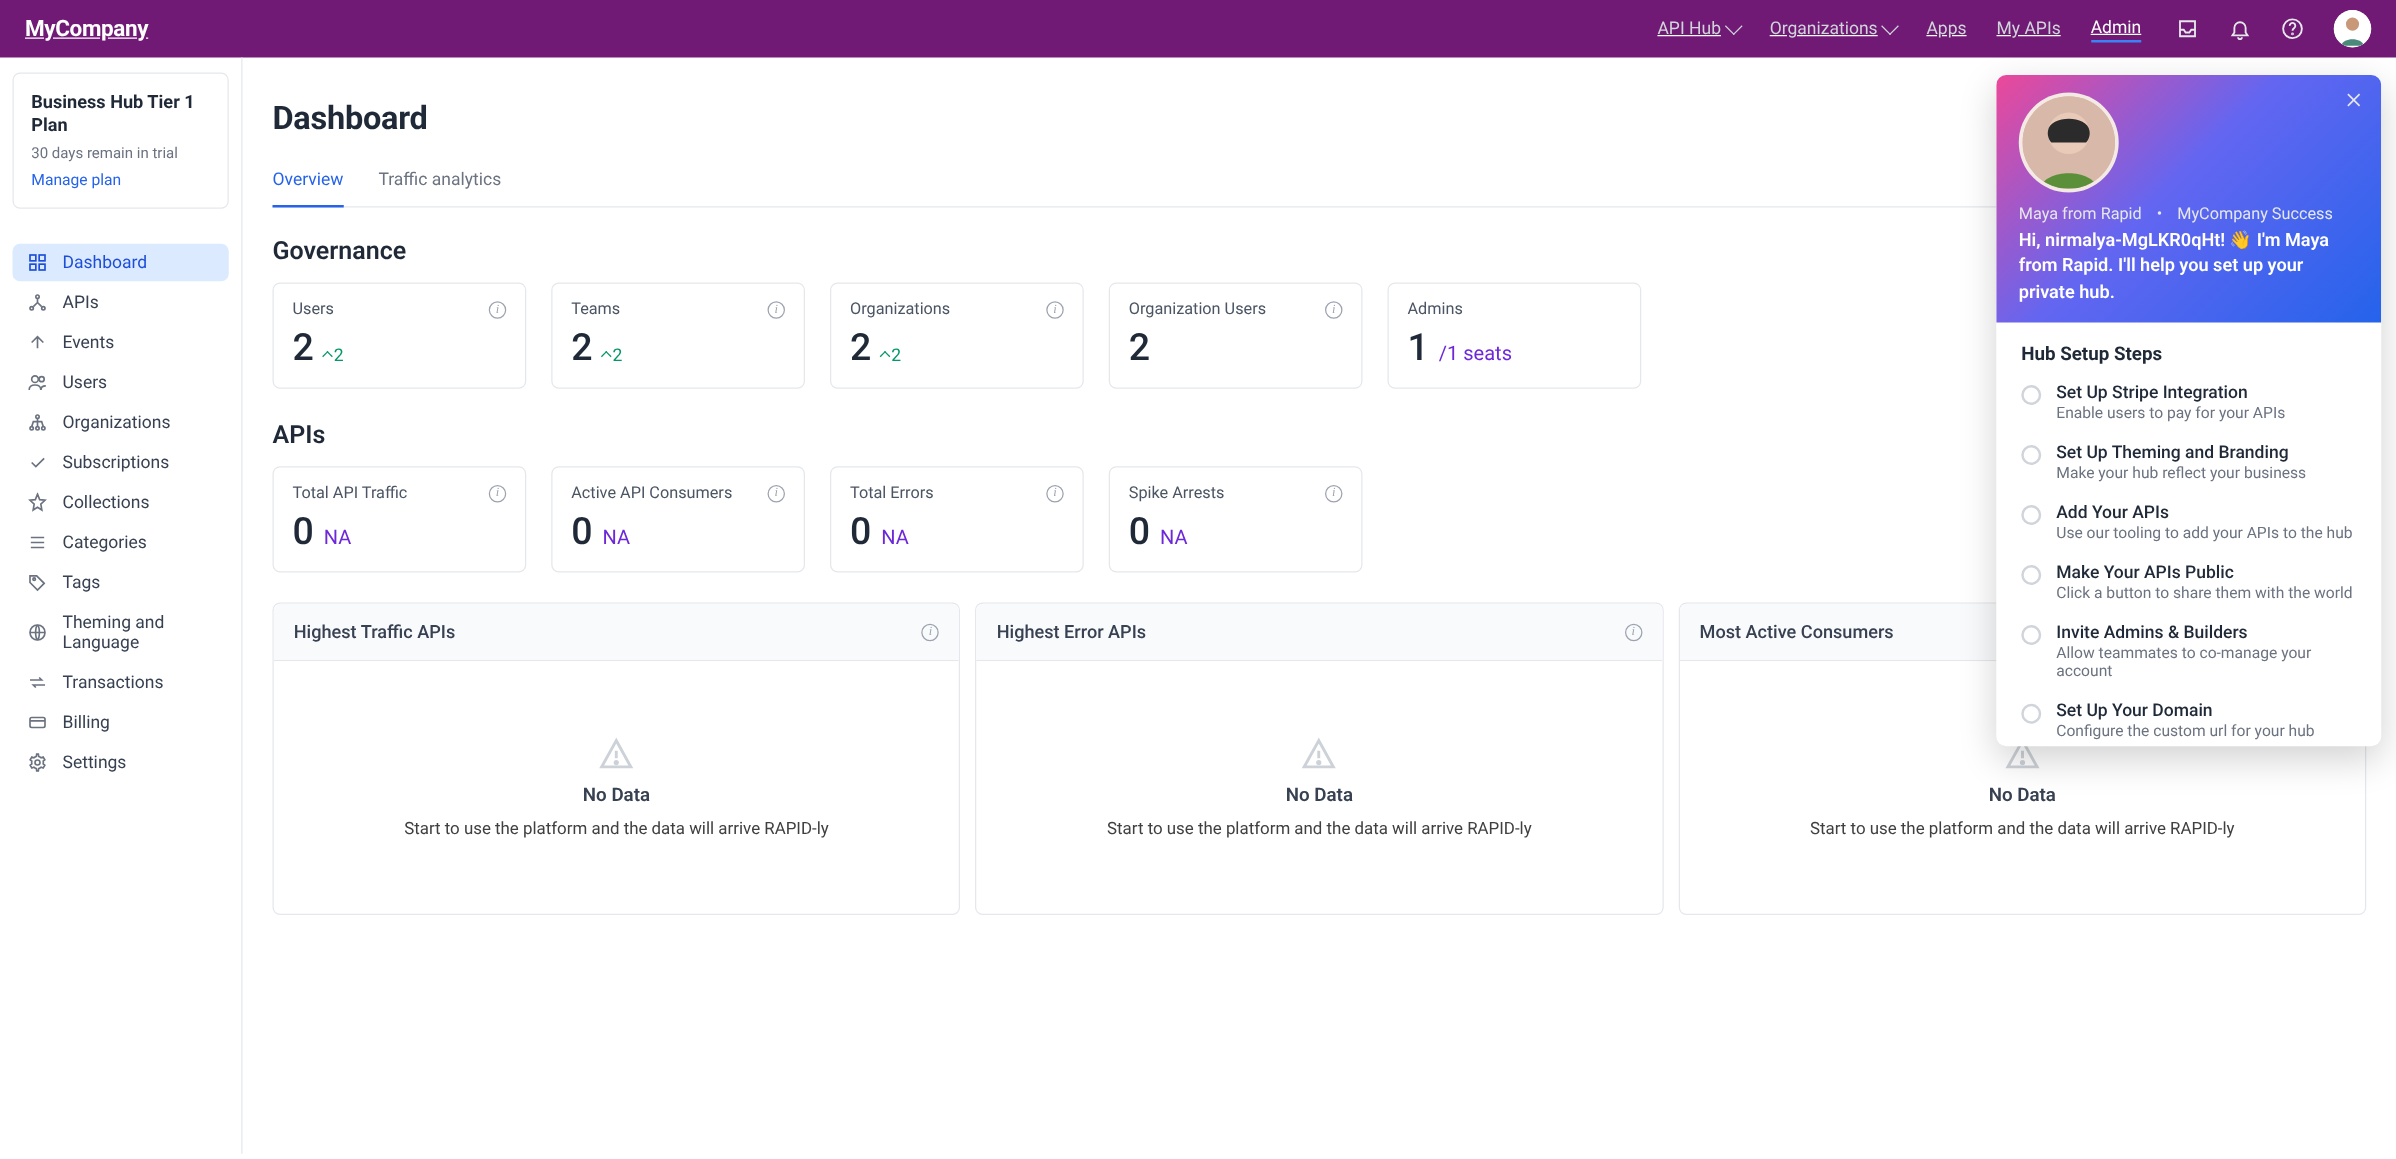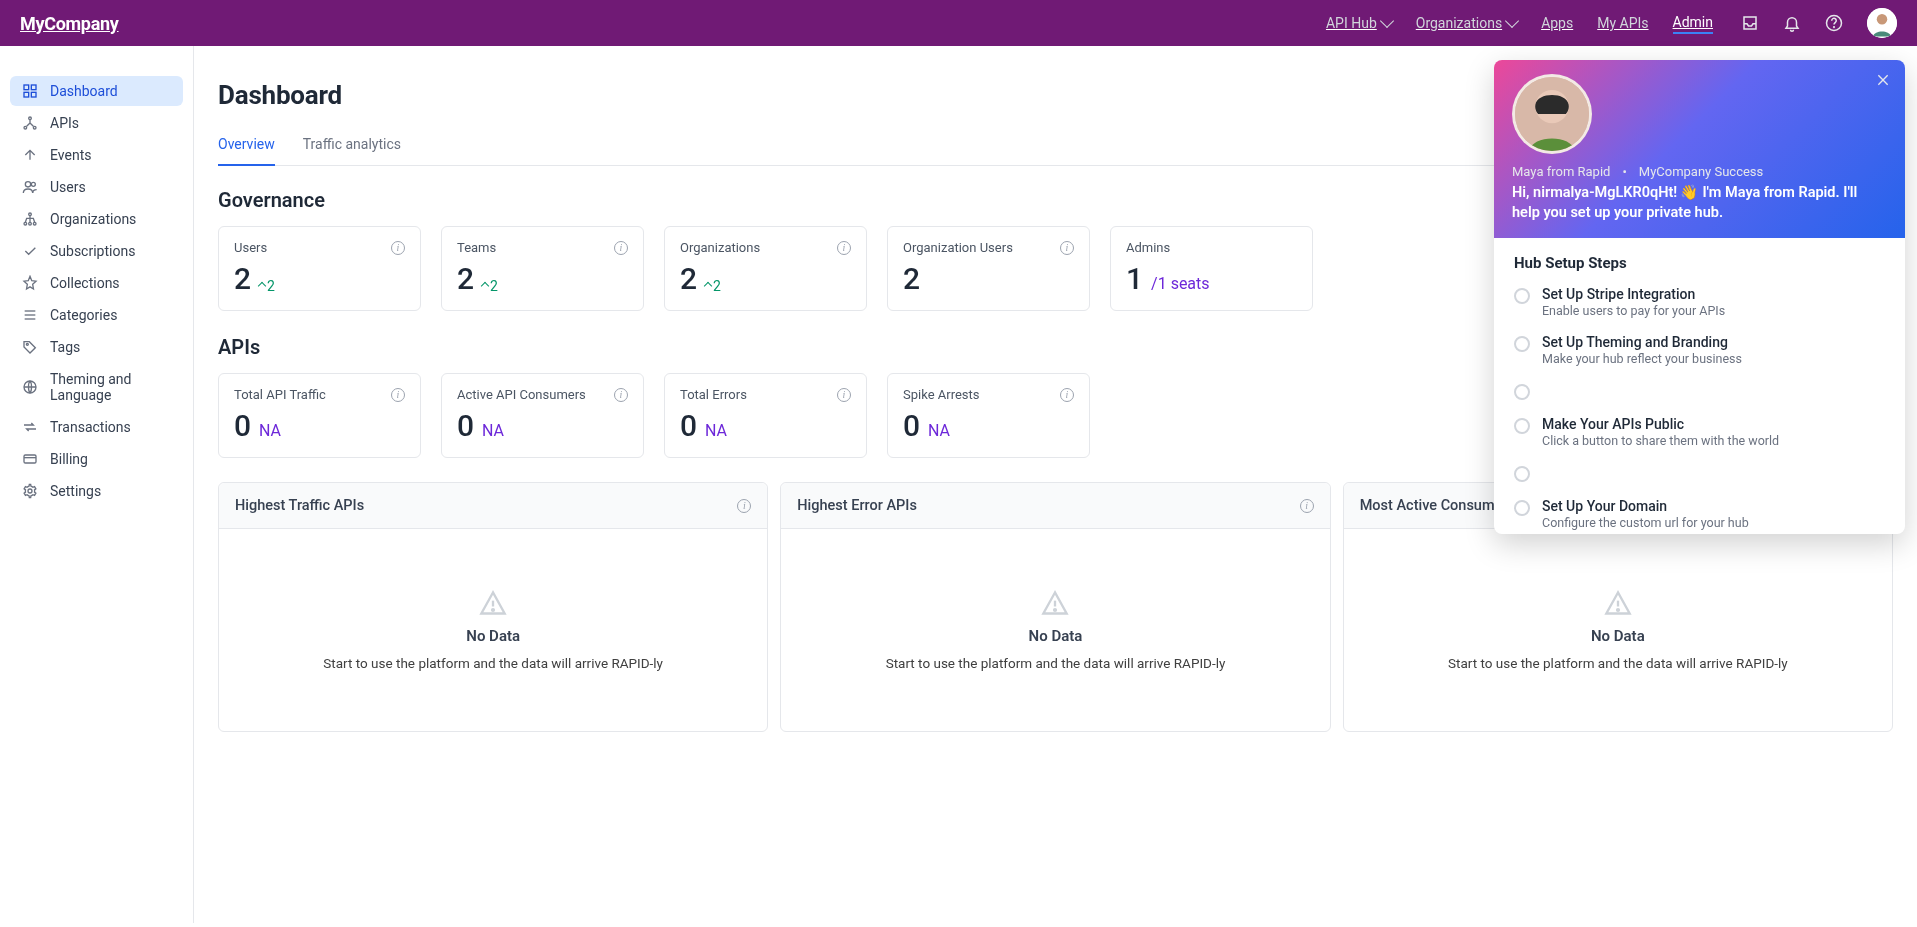--- a/index.html
+++ b/index.html
@@ -162,21 +162,21 @@
     }
     .warn-tri { color:#cdd2d8; }
     .no-data { font-size:15px; font-weight:600; color:#374151; }
     .no-data-sub { font-size:13.5px; color:#404040; }
 
     
     .help-panel {
       position: absolute;
       top: 60px;
       right: 12px;
-      width: 411px;
+      width: 308px;
       background:#fff;
       border-radius: 8px;
       box-shadow: 0 10px 30px rgba(0,0,0,0.18);
       overflow:hidden;
       z-index: 50;
     }
     .help-header {
       background: linear-gradient(135deg, #ec4899 0%, #6366f1 45%, #2563eb 100%);
       padding: 14px 18px 14px 18px;
       color:#fff;
@@ -247,20 +247,25 @@
           <circle cx="20" cy="15" r="7" fill="#c89878"></circle>
           <path d="M8 38c2-9 22-9 24 0" fill="#4a8a7a"></path>
         </svg>
     </span>
   </div>
 </div>
 
 <div class="layout">
 
   <div class="sidebar">
+    <div class="plan-card">
+      <div class="plan-title">Business Hub Tier 1 Plan</div>
+      <div class="plan-sub">30 days remain in trial</div>
+      <a class="plan-link">Manage plan</a>
+    </div>
 
     <div class="nav-list">
       <div class="nav-item active">
         <svg class="nav-icon" viewBox="0 0 24 24" fill="none" stroke="currentColor" stroke-width="2">
             <rect x="3" y="3" width="7" height="7"></rect>
             <rect x="14" y="3" width="7" height="7"></rect>
             <rect x="3" y="14" width="7" height="7"></rect>
             <rect x="14" y="14" width="7" height="7"></rect>
           </svg>
         <span>Dashboard</span>
@@ -553,30 +558,38 @@
     </div>
     <div class="step">
       <div class="step-bullet"></div>
       <div>
         <div class="step-title">Set Up Theming and Branding</div>
         <div class="step-sub">Make your hub reflect your business</div>
       </div>
     </div>
     <div class="step">
       <div class="step-bullet"></div>
+      <div>
+        <div class="step-title">Add Your APIs</div>
+        <div class="step-sub">Use our tooling to add your APIs to the hub</div>
+      </div>
     </div>
     <div class="step">
       <div class="step-bullet"></div>
       <div>
         <div class="step-title">Make Your APIs Public</div>
         <div class="step-sub">Click a button to share them with the world</div>
       </div>
     </div>
     <div class="step">
       <div class="step-bullet"></div>
+      <div>
+        <div class="step-title">Invite Admins &amp; Builders</div>
+        <div class="step-sub">Allow teammates to co-manage your account</div>
+      </div>
     </div>
     <div class="step" style="margin-bottom:2px;">
       <div class="step-bullet"></div>
       <div>
         <div class="step-title">Set Up Your Domain</div>
         <div class="step-sub">Configure the custom url for your hub</div>
       </div>
     </div>
   </div>
 </div>

